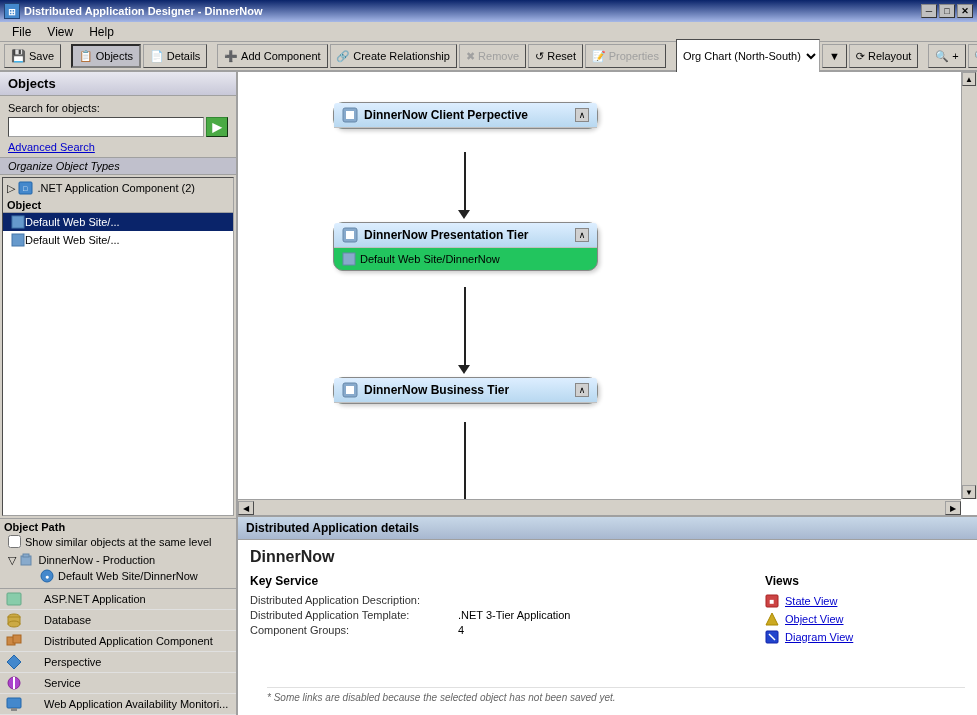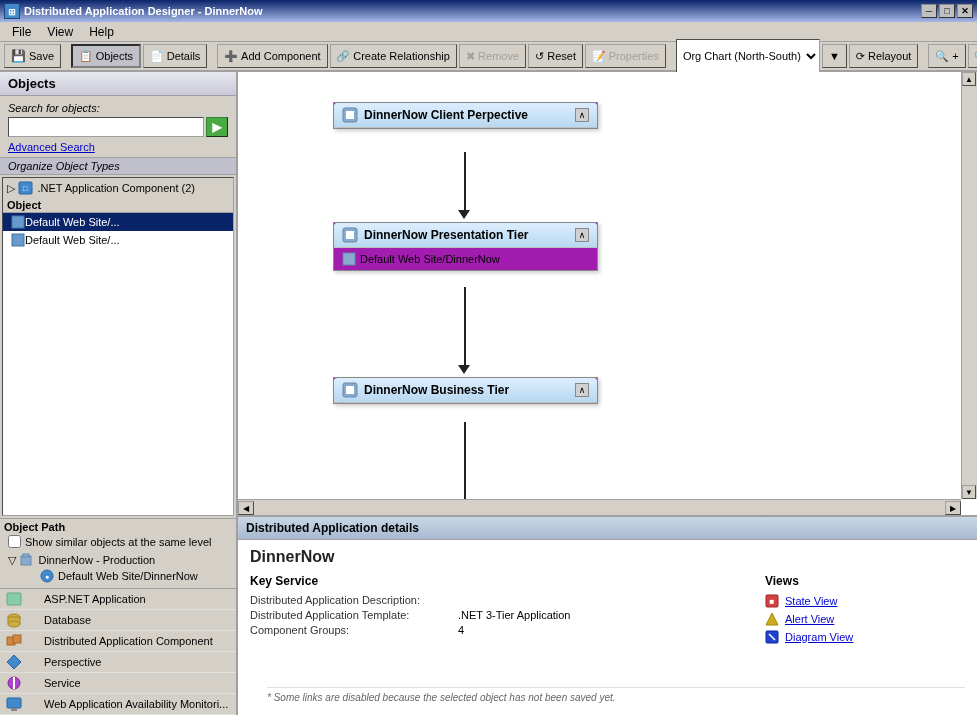--- a/index.html
+++ b/index.html
@@ -84,21 +84,21 @@
     .objects-header {
       background: linear-gradient(to bottom, #e8e8f0, #c8c8d8);
       border-bottom: 1px solid #a0a0a0;
       padding: 4px 8px;
       font-weight: bold;
       font-size: 13px;
     }
     .search-area {
       padding: 6px 8px 4px;
     }
-    .search-label { font-size: 11px; margin-bottom: 3px; font-style: italic; }
+    .search-label { font-size: 11px; margin-bottom: 3px; }
     .search-row { display: flex; gap: 2px; }
     .search-input {
       flex: 1;
       height: 20px;
       border: 1px inset #a0a0a0;
       background: white;
       font-size: 11px;
       padding: 0 2px;
     }
     .search-go-btn {
@@ -190,22 +190,22 @@
     }
     .canvas-area {
       flex: 1;
       background: white;
       position: relative;
       overflow: hidden;
     }
     .diagram-node {
       position: absolute;
       border: 1px solid #888;
-      border-radius: 0;
-      background: #a21caf;
+      border-radius: 10px;
+      background: #22c55e;
       box-shadow: 2px 2px 4px rgba(0,0,0,0.2);
     }
     .node-header {
       display: flex;
       align-items: center;
       padding: 4px 8px;
       gap: 6px;
       border-bottom: 1px solid #c0c0c0;
       background: linear-gradient(to bottom, #ddeeff, #b8d8f0);
       border-radius: 3px 3px 0 0;
@@ -567,21 +567,21 @@
                 <svg width="14" height="14">
                     <rect x="1" y="1" width="12" height="12" rx="1" fill="#cc4444" stroke="#aa2222"></rect>
                     <text x="7" y="10" font-size="8" fill="white" text-anchor="middle">■</text>
                   </svg>
                 <span>State View</span>
               </div>
               <div class="view-item">
                 <svg width="14" height="14">
                     <polygon points="7,1 13,13 1,13" fill="#ccaa22" stroke="#aa8800"></polygon>
                   </svg>
-                <span>Alert View</span>
+                <span>Object View</span>
               </div>
               <div class="view-item">
                 <svg width="14" height="14">
                     <rect x="1" y="1" width="12" height="12" rx="1" fill="#2244cc" stroke="#1122aa"></rect>
                     <line x1="4" y1="4" x2="10" y2="10" stroke="white" stroke-width="1.5"></line>
                   </svg>
                 <span>Diagram View</span>
               </div>
             </div>
           </div>

